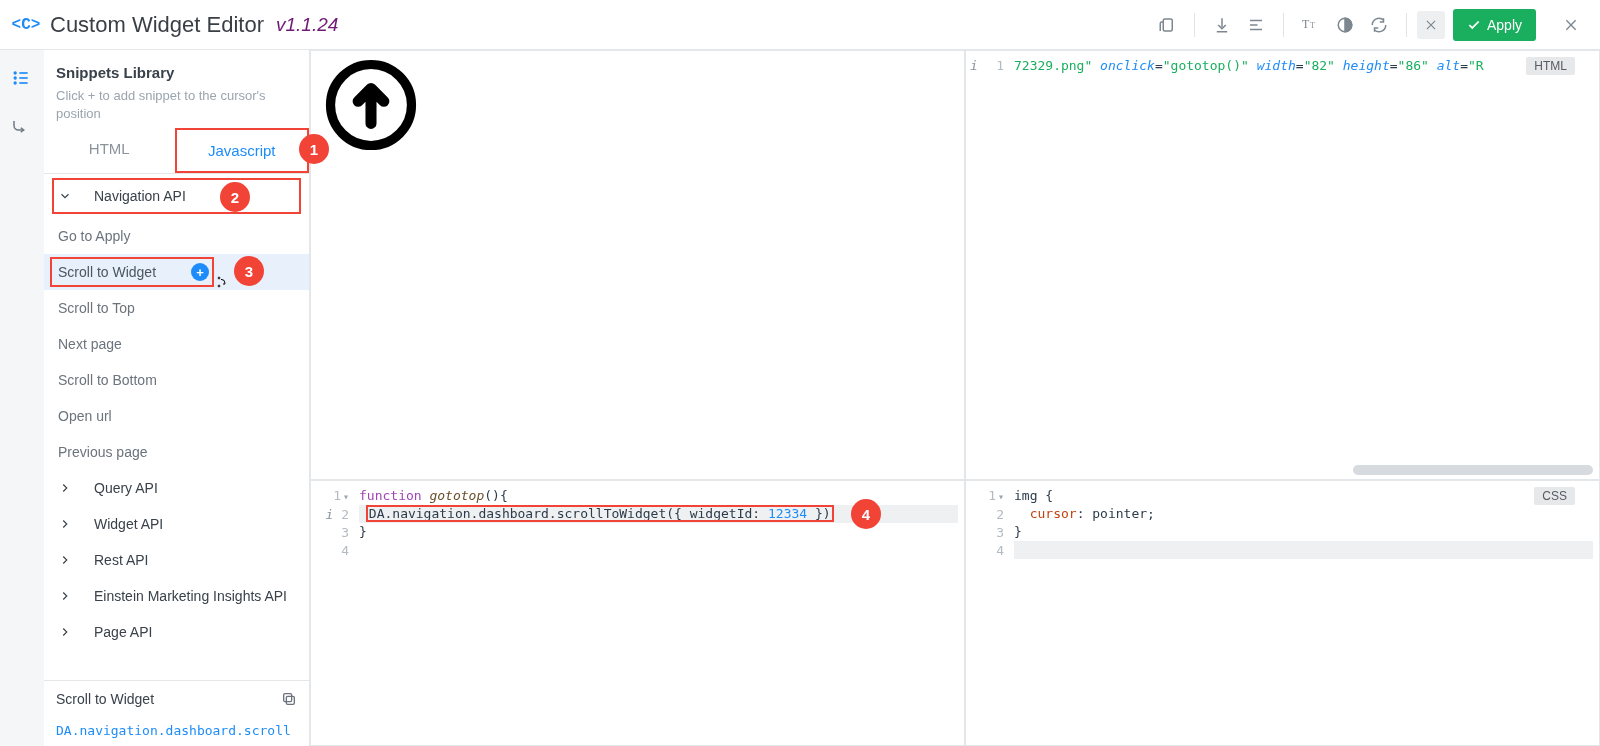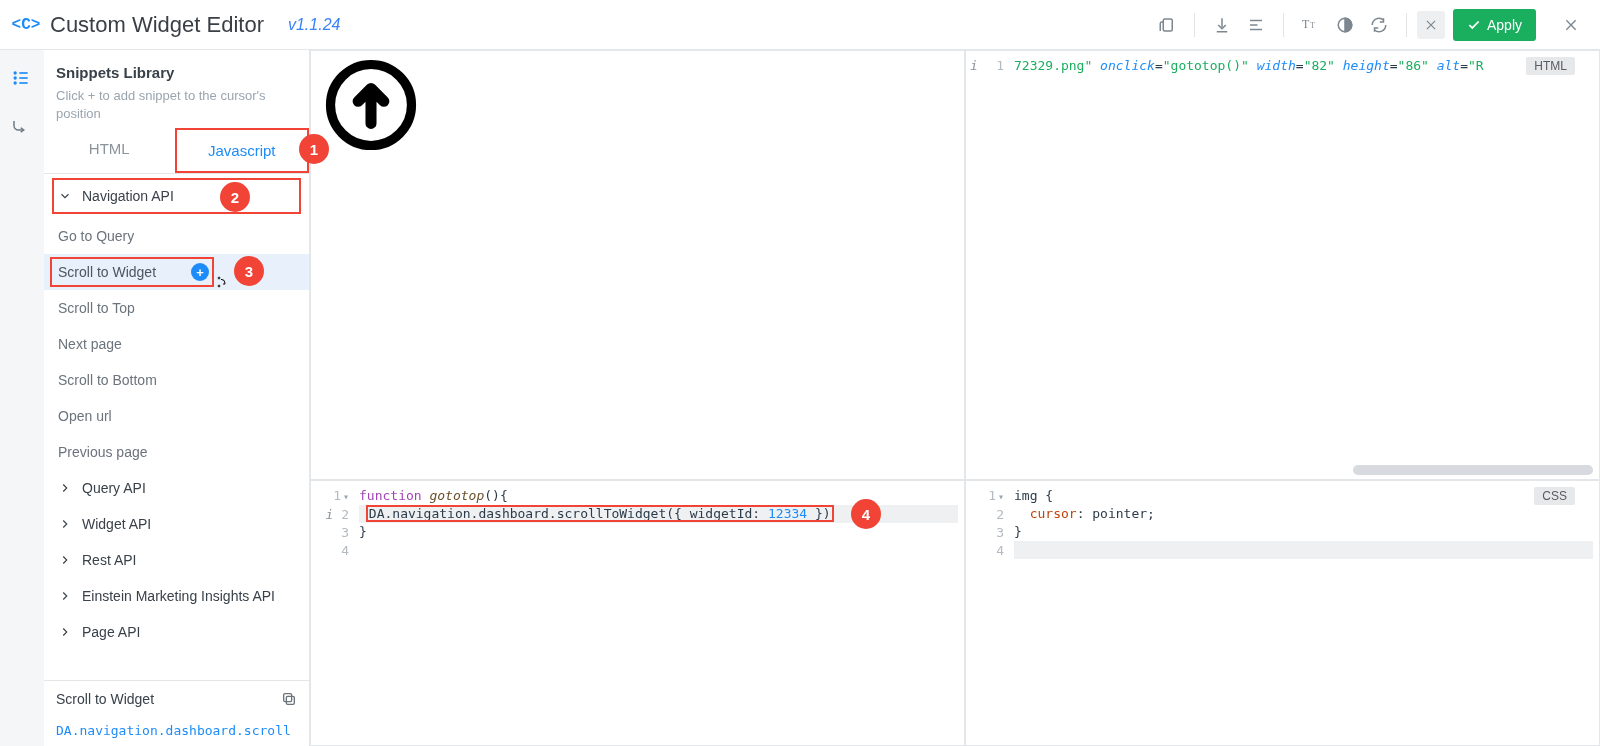--- a/index.html
+++ b/index.html
@@ -1,20 +1,20 @@
 <!DOCTYPE html>
 <html><head>
 <meta charset="utf-8">
 <style>
   * { box-sizing: border-box; margin: 0; padding: 0; }
   html, body { width: 1600px; height: 746px; font-family: -apple-system, "Segoe UI", Helvetica, Arial, sans-serif; color: #2b3b4a; background:#fff; overflow:hidden; }
   .titlebar { height:50px; display:flex; align-items:center; padding:0 12px; border-bottom:1px solid #e4e7ea; }
   .logo { width:28px; height:28px; display:flex; align-items:center; justify-content:center; color:#1d8cf8; font-weight:700; font-size:16px; font-family: "Courier New", monospace; margin-right:10px;}
   .app-title { font-size:22px; color:#3a3f45; }
-  .app-version { font-size:16px; color:#3b82f6; font-style:italic; margin-left:24px; }
+  .app-version { font-size:19px; color:#701a75; font-style:italic; margin-left:12px; }
   .tb-spacer { flex:1; }
   .tb-icon { width:34px; height:34px; display:flex; align-items:center; justify-content:center; color:#7c8790; cursor:pointer; }
   .tb-sep { width:1px; height:24px; background:#e1e4e7; margin:0 10px; }
   .tb-x-btn { width:28px; height:28px; background:#edeff1; display:flex; align-items:center; justify-content:center; border-radius:3px; margin-right:8px; cursor:pointer; color:#7c8790;}
   .apply-btn { background:#1aae5f; color:#fff; height:32px; padding:0 14px; display:flex; align-items:center; border-radius:3px; font-size:14px; cursor:pointer; gap:6px;}
   .close-win { width:34px; height:34px; display:flex; align-items:center; justify-content:center; color:#7c8790; margin-left:18px; cursor:pointer;}
   svg { display:block; }
 
   .workspace { display:flex; height:696px; }
   .rail { width:44px; background:#f4f6f8; display:flex; flex-direction:column; align-items:center; padding-top:18px; gap:30px; }
@@ -24,21 +24,21 @@
   .side-head { padding:14px 12px 6px 12px; }
   .side-title { font-size:15px; font-weight:600; color:#39414a; }
   .side-desc { font-size:13px; color:#9aa5af; margin-top:6px; line-height:1.35;}
   .tabs { display:flex; border-bottom:1px solid #e4e7ea; }
   .tab { flex:1; text-align:center; padding:12px 0; font-size:15px; color:#8b939c; cursor:pointer; position:relative;}
   .tab.active { color:#1d8cf8; }
   .tab.redbox { border:2px solid #f14336; }
   .marker { position:absolute; width:30px; height:30px; border-radius:50%; background:#f14336; color:#fff; display:flex; align-items:center; justify-content:center; font-size:15px; font-weight:600; z-index:10;}
 
   .snip-scroll { flex:1; overflow:hidden; position:relative; }
-  .group-hdr { display:flex; align-items:center; gap:10px; padding:10px 14px; font-size:14px; color:#39414a; cursor:pointer; }
+  .group-hdr { display:flex; align-items:center; gap:22px; padding:10px 14px; font-size:14px; color:#39414a; cursor:pointer; }
   .group-hdr.redbox { border:2px solid #f14336; margin:4px 8px 4px 8px; padding:8px 4px;}
   .chev { width:14px; height:14px; }
   .snip-item { padding:10px 14px; font-size:14px; color:#6b737c; cursor:pointer; position:relative;}
   .snip-item.sel { background:#e8f1fb; color:#4b5660; }
   .snip-item.redbox::after { content:""; position:absolute; inset:3px 95px 3px 6px; border:2px solid #f14336; pointer-events:none;}
   .plus-badge { position:absolute; right:100px; top:50%; transform:translateY(-50%); width:18px; height:18px; background:#1d8cf8; border-radius:50%; display:flex; align-items:center; justify-content:center; color:#fff; font-size:13px; font-weight:700;}
   .cursor-icon { position:absolute; right:80px; top:56%; font-size:14px; color:#222; }
 
   .detail { border-top:1px solid #e4e7ea; padding:10px 12px 8px 12px; }
   .detail-head { display:flex; align-items:center; justify-content:space-between;}
@@ -174,21 +174,21 @@
       <div style="position:relative">
         <div class="group-hdr redbox">
           <svg class="chev" viewBox="0 0 24 24" fill="none" stroke="currentColor" stroke-width="2">
               <path d="M6 9l6 6 6-6"></path>
             </svg>
           <span>Navigation API</span>
         </div>
         <div class="marker" style="left:176px; top:4px;">2</div>
       </div>
 
-      <div class="snip-item">Go to Query</div>
+      <div class="snip-item">Go to Apply</div>
       <div style="position:relative">
         <div class="snip-item sel redbox">
           <span>Scroll to Widget</span>
           <span class="plus-badge">+</span>
           <span class="cursor-icon">
             <svg width="16" height="16" viewBox="0 0 24 24" fill="none" stroke="#000" stroke-width="1.5">
                 <path d="M9 4v4M7 6h4M12 8a6 6 0 0 1 6 6v1h-3M9 20v-4M7 18h4"></path>
               </svg>
           </span>
         </div>

